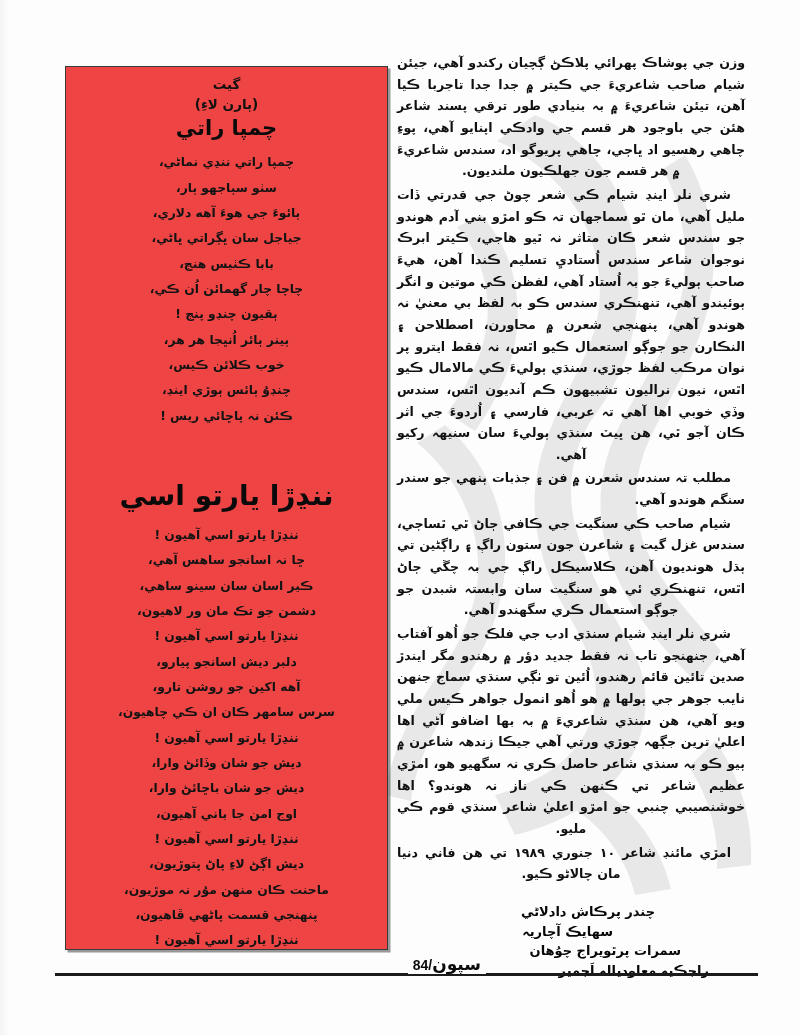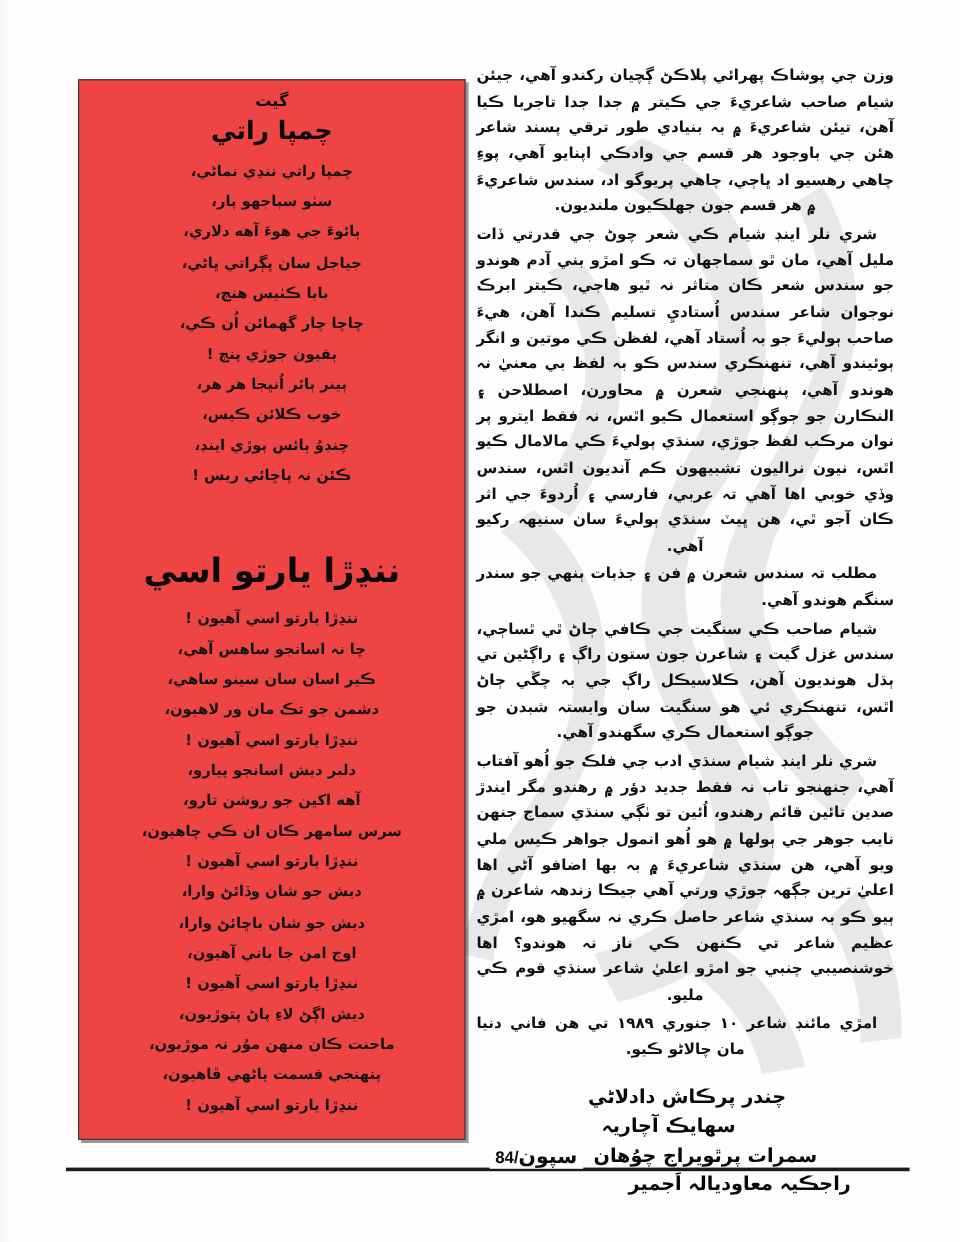--- a/index.html
+++ b/index.html
@@ -121,21 +121,21 @@
   .para.short { text-align-last: right; }
 
   
   .signature {
     margin-top: 17px;
     direction: rtl;
     text-align: right;
     padding-right: 36px;
   }
   .sig-line {
-    font-size: 16px;
+    font-size: 13px;
     font-weight: 700;
     color: #070707;
     line-height: 1.52;
     white-space: nowrap;
   }
   .sig-line.indent-1 { padding-right: 54px; }
   .sig-line.indent-2 { padding-right: 96px; }
   .sig-line.indent-3 { padding-right: 28px; }
   .sig-line.indent-4 { padding-right: 0px; }
 
@@ -205,29 +205,30 @@
       <path d="M330 646 C356 682 368 726 366 770 L332 774 C334 738 324 702 304 672 Z"></path>
       <path d="M96 120 C124 150 136 192 132 234 C128 274 110 308 90 336 L62 318
                C82 292 98 262 102 228 C106 192 94 156 72 132 Z"></path>
     </g>
   </svg>
 
   <div class="poem-box">
 
     <div>
       <div class="poem-kicker">گيت</div>
+      <div class="poem-subtitle">(ٻارن لاءِ)</div>
       <div class="poem-title">چمپا راتي</div>
       <div class="poem-lines">
         <div class="poem-line">چمپا راتي ننڍي نماڻي،</div>
         <div class="poem-line">سٺو سٻاجهو ٻار،</div>
         <div class="poem-line">ٻائوءَ جي هوءَ آهه دلاري،</div>
         <div class="poem-line">جياجل سان ڀڳراتي ڀاڻي،</div>
         <div class="poem-line">بابا ڪٺيس هنڄ،</div>
         <div class="poem-line">چاچا چار گهمائن اُن ڪي،</div>
-        <div class="poem-line">ٻقيون جوڙي پنڄ !</div>
+        <div class="poem-line">ٻقيون چنڊو پنڄ !</div>
         <div class="poem-line">ٻينر ٻائر اُنڀجا هر هر،</div>
         <div class="poem-line">خوب ڪلائن ڪيس،</div>
         <div class="poem-line">چنڊوُ ٻائس ٻوڙي اينڊ،</div>
         <div class="poem-line">ڪئن نہ پاڇائي ريس !</div>
       </div>
     </div>
 
     <div class="poem-gap"></div>
 
     <div>

